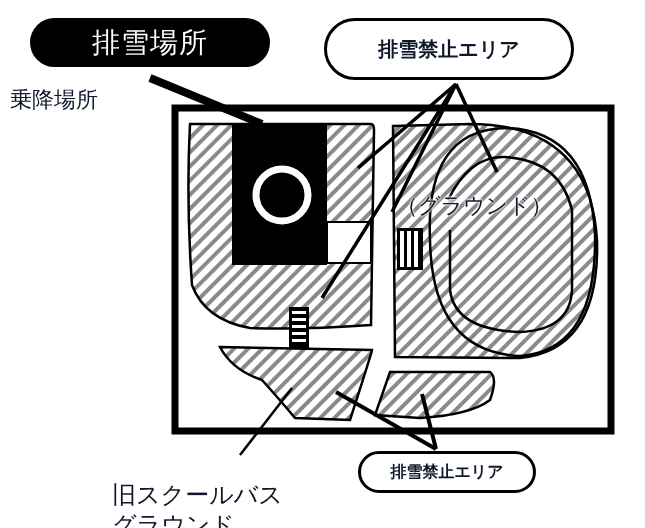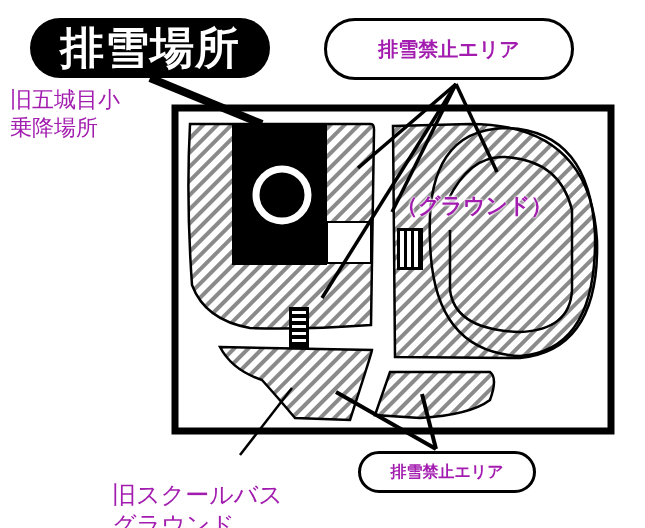--- a/index.html
+++ b/index.html
@@ -1,24 +1,24 @@
 <!DOCTYPE html>
 <html><head>
 <meta charset="utf-8">
 <style>
   html, body { margin:0; padding:0; background:#fff; }
   body { width:645px; height:528px; position:relative; overflow:hidden; font-family:"DejaVu Sans", sans-serif; }
   svg.map { position:absolute; left:0; top:0; }
-  .lbl { position:absolute; color:#a21caf; font-family:"DejaVu Sans", sans-serif; }
-  .lbl-main { left:30px; top:18px; width:240px; height:60px; background:#000; color:#fff; border-radius:31px; display:flex; align-items:center; justify-content:center; font-size:44px; font-weight:bold; letter-spacing:1px; }
+  .lbl { position:absolute; color:#0f172a; font-family:"DejaVu Sans", sans-serif; }
+  .lbl-main { left:30px; top:18px; width:240px; height:49px; background:#000; color:#fff; border-radius:31px; display:flex; align-items:center; justify-content:center; font-size:28px; font-weight:normal; letter-spacing:1px; }
   .lbl-no1 { left:324px; top:18px; width:250px; height:62px; background:#fff; border:3px solid #000; border-radius:31px; box-sizing:border-box; display:flex; align-items:center; justify-content:center; font-size:20px; font-weight:bold; }
   .lbl-no2 { left:358px; top:451px; width:178px; height:42px; background:#fff; border:3px solid #000; border-radius:21px; box-sizing:border-box; display:flex; align-items:center; justify-content:center; font-size:16px; font-weight:bold; }
   .lbl-site { left:10px; top:86px; font-size:22px; line-height:28px; }
   .lbl-bus { left:112px; top:480px; font-size:24px; line-height:30px; }
-  .lbl-ground { left:396px; top:191px; font-size:22px; font-weight:bold; text-shadow:0 0 3px #fff,0 0 3px #fff,0 0 2px #fff; }
+  .lbl-ground { left:396px; top:191px; font-size:22px; font-weight:normal; text-shadow:0 0 3px #fff,0 0 3px #fff,0 0 2px #fff; }
 </style>
 </head>
 <body>
 
 <svg class="map" width="645" height="528" viewBox="0 0 645 528">
   <defs>
     <pattern id="hatch" patternUnits="userSpaceOnUse" width="10" height="10" patternTransform="rotate(45)">
       <rect width="10" height="10" fill="#fff"></rect>
       <rect x="0" y="0" width="4" height="10" fill="#8a8a8a"></rect>
     </pattern>
@@ -69,20 +69,19 @@
     <line x1="336" y1="392" x2="436" y2="449" stroke-width="4"></line>
     <line x1="422" y1="394" x2="436" y2="449" stroke-width="4"></line>
     <line x1="292" y1="388" x2="240" y2="455" stroke-width="2.5"></line>
   </g>
 </svg>
 
 <div class="lbl lbl-main">排雪場所</div>
 <div class="lbl lbl-no1">排雪禁止エリア</div>
 <div class="lbl lbl-no2">排雪禁止エリア</div>
 <div class="lbl lbl-site">
-  <div>旧五城目小</div>
   <div>乗降場所</div>
 </div>
 <div class="lbl lbl-bus">
   <div>旧スクールバス</div>
   <div>グラウンド</div>
 </div>
 <div class="lbl lbl-ground">（グラウンド）</div>
 
 </body></html>

